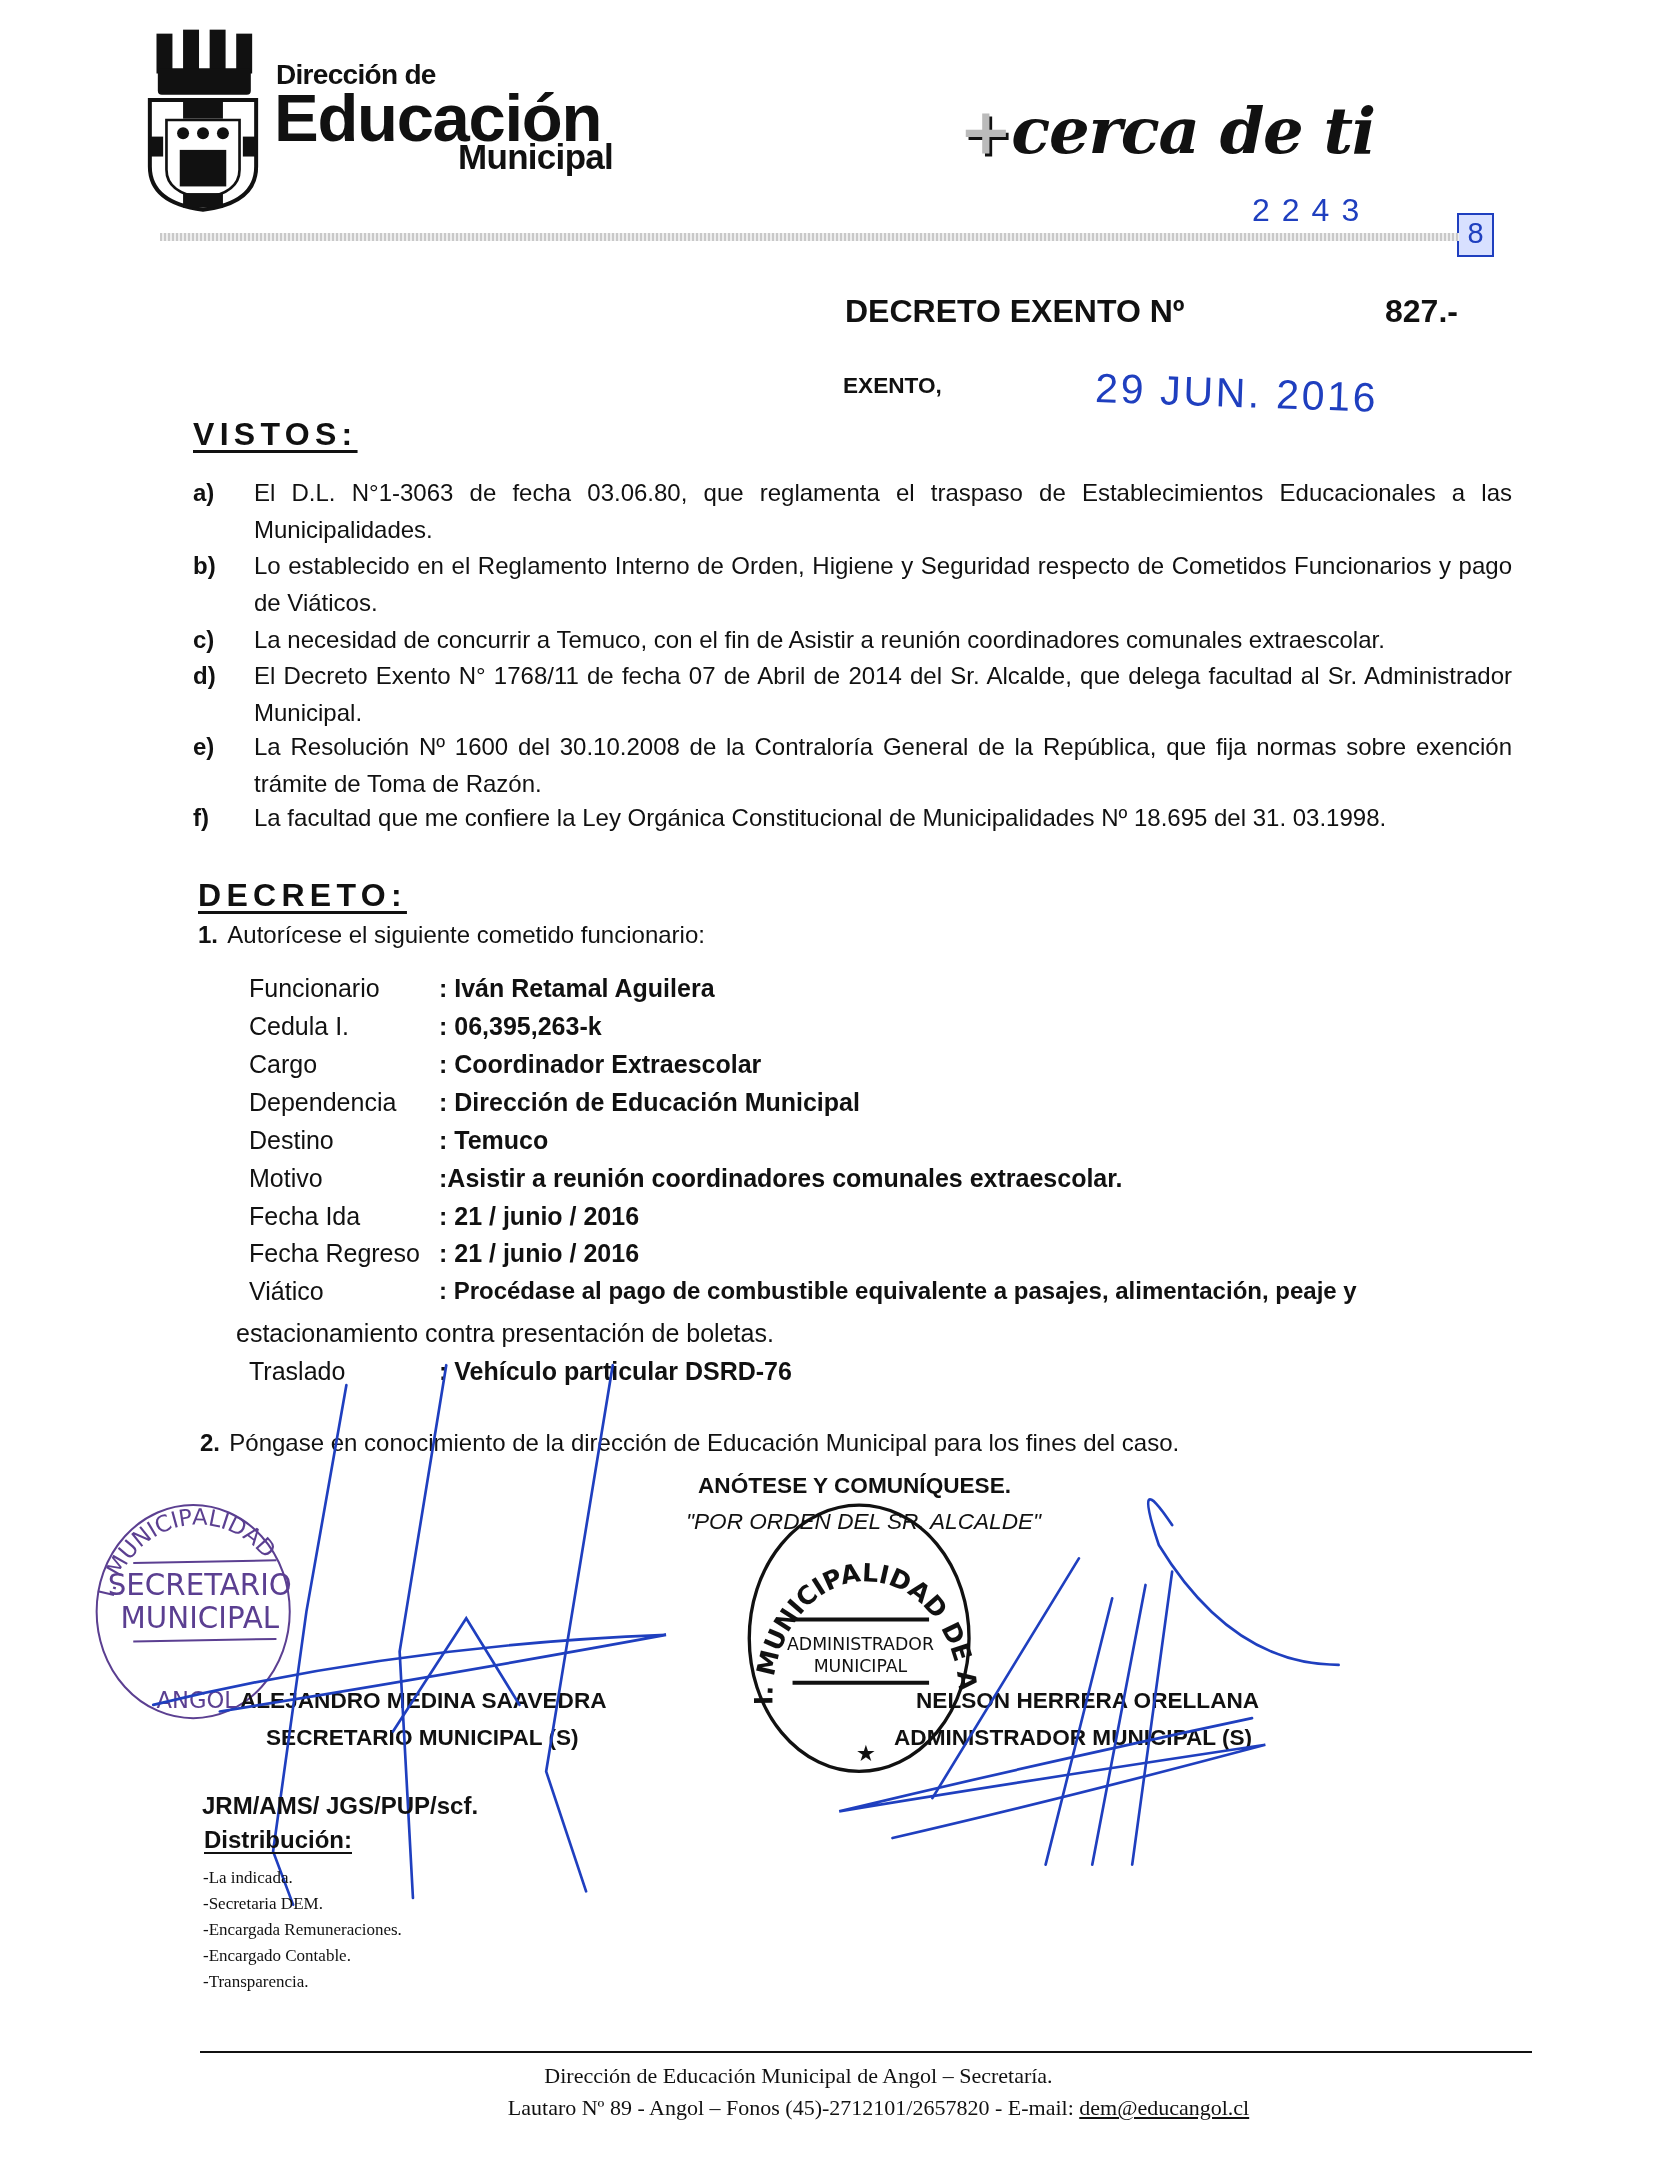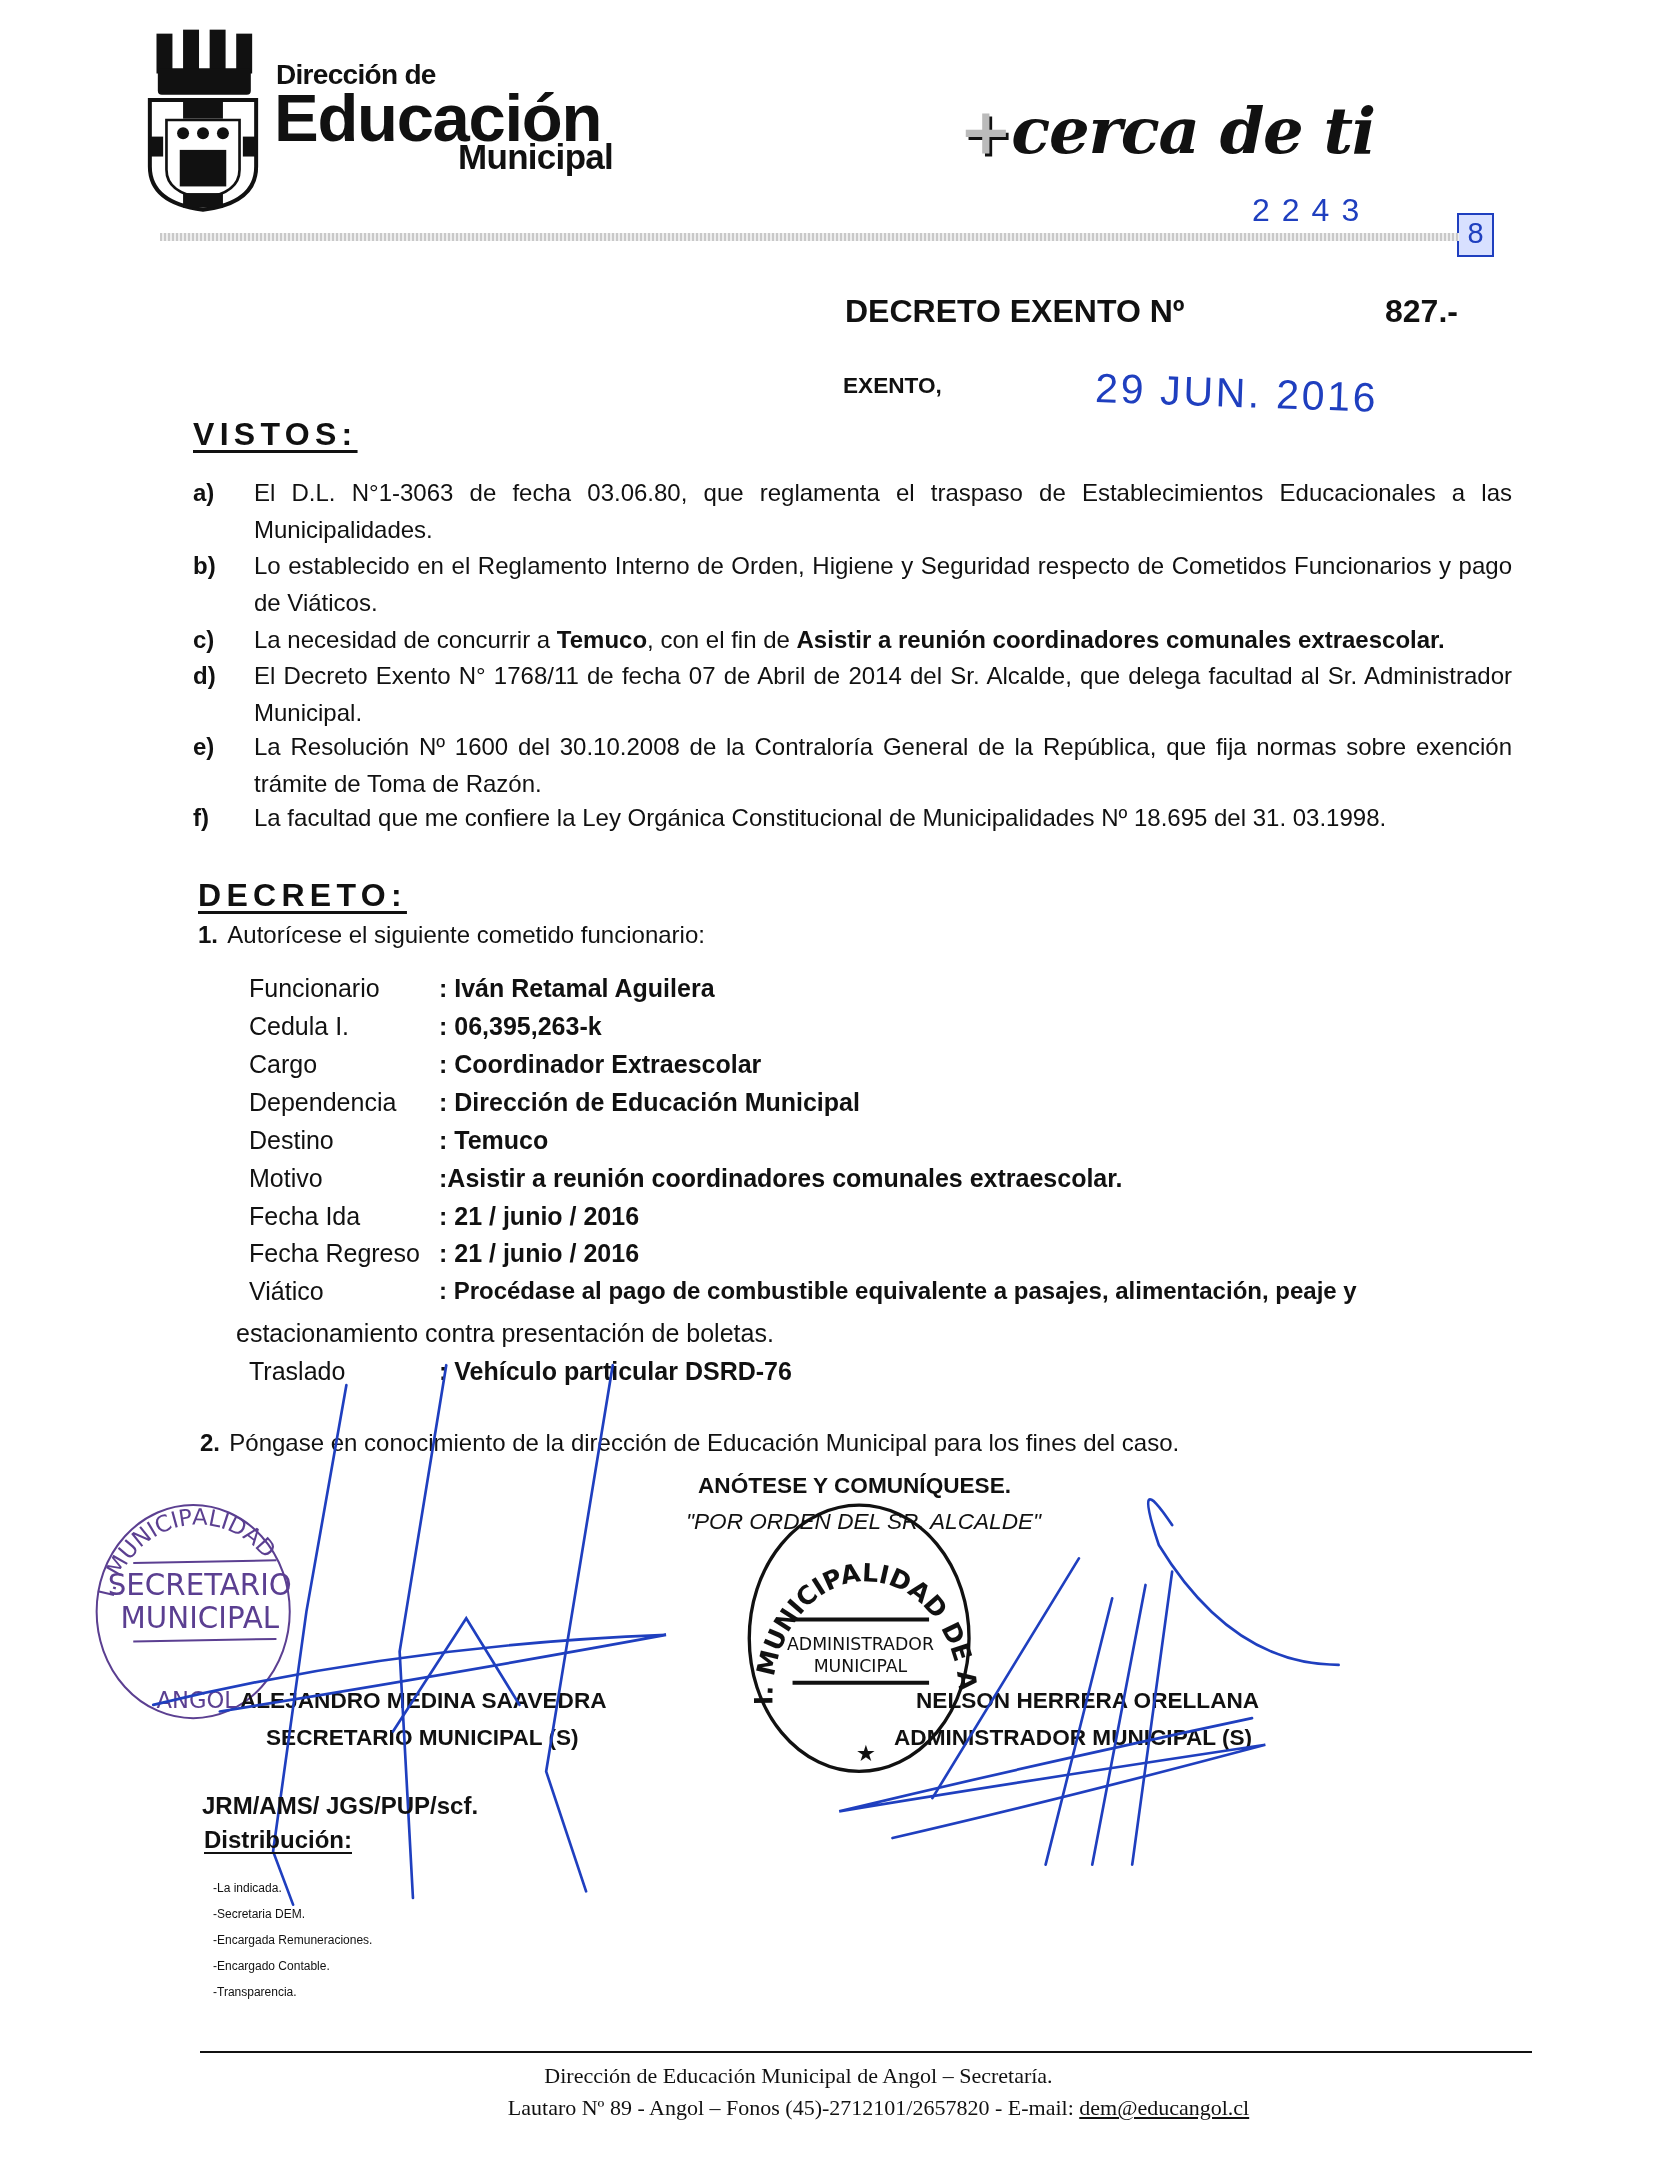--- a/index.html
+++ b/index.html
@@ -26,39 +26,39 @@
   #decree-num { left: 1377px; top: 293px; font-size: 32px; font-weight: bold; margin-left: 8px; }
   #city { left: 843px; top: 373px; font-size: 22.6px; font-weight: bold; }
   #date-stamp { left: 1096px; top: 365px; font-size: 41px; letter-spacing: 2.7px; transform: rotate(2deg); transform-origin: left top; }
   
   .section-h { font-size: 32px; font-weight: bold; letter-spacing: 5.3px; text-decoration: underline; text-underline-offset: 5.3px; }
   #vistos-h { left: 193px; top: 416px; }
   #decreto-h { left: 198px; top: 877px; }
   .vist { left: 193px; width: 1319px; font-size: 24px; line-height: 37px; }
   .vist .lbl { position: absolute; left: 0; top: 0; font-weight: bold; }
   .vist .txt { margin-left: 61px; display: block; text-align: justify; }
-  .vist b { font-weight: bold; margin-top: 28px; }
+  .vist b { font-weight: normal; margin-top: 28px; }
   #item1 { left: 198px; top: 921px; font-size: 24px; }
   #item1 .num { font-weight: bold; margin-right: 9.3px; }
   .frow { left: 236px; font-size: 25px; height: 37px; }
   .frow .k { position: absolute; left: 13px; width: 200px; white-space: nowrap; }
   .frow .v { position: absolute; left: 203px; white-space: nowrap; font-weight: bold; }
   #viatico-cont { left: 236px; top: 1319px; font-size: 25px; font-weight: normal; }
   #item2 { left: 200px; top: 1429px; font-size: 24px; }
   #item2 .num { font-weight: bold; margin-right: 9.3px; }
   #anotese { left: 698px; top: 1473px; font-size: 22.6px; font-weight: bold; }
   #por-orden { left: 686px; top: 1509px; font-size: 22.6px; font-style: italic; }
   
   #sig1-name { left: 240px; top: 1688px; font-size: 22.6px; font-weight: bold; }
   #sig1-title { left: 266px; top: 1725px; font-size: 22.6px; font-weight: bold; }
   #sig2-name { left: 916px; top: 1688px; font-size: 22.6px; font-weight: bold; }
   #sig2-title { left: 894px; top: 1725px; font-size: 22.6px; font-weight: bold; }
   #initials { left: 202px; top: 1792px; font-size: 24px; font-weight: bold; }
   #dist-h { left: 204px; top: 1826px; font-size: 24px; font-weight: bold; text-decoration: underline; text-underline-offset: 4px; text-align: center; }
-  #dist-list { left: 203px; top: 1865px; font-size: 12px; line-height: 26px; list-style: none; margin: 10px; padding: 0; }
+  #dist-list { left: 203px; top: 1865px; font-size: 17px; line-height: 26px; list-style: none; margin: 0; padding: 0; font-family: Liberation Serif, serif; }
   
   #footer-rule { left: 200px; top: 2051px; width: 1332px; height: 2px; background: #111; }
   #footer-l1 { left: 0; width: 1517px; top: 2063px; text-align: center; font-size: 22px; padding-left: 80px; box-sizing: border-box; }
   #footer-l2 { left: 0; width: 1677px; top: 2095px; text-align: center; font-size: 22px; padding-left: 80px; box-sizing: border-box; }
   #footer-email { text-decoration: underline; }
   svg.overlay { position: absolute; left: 0; top: 0; pointer-events: none; }
 </style>
 </head>
 <body>
 

